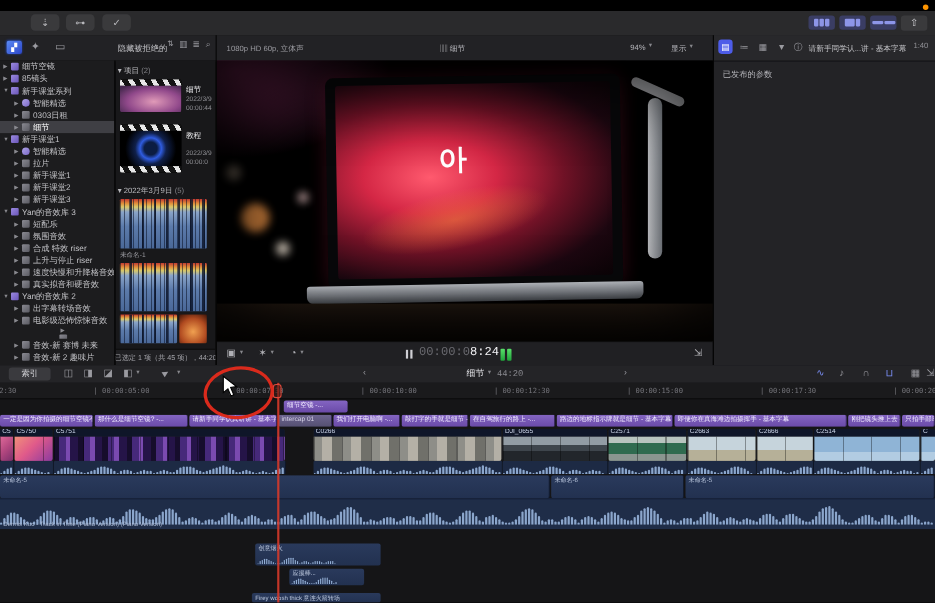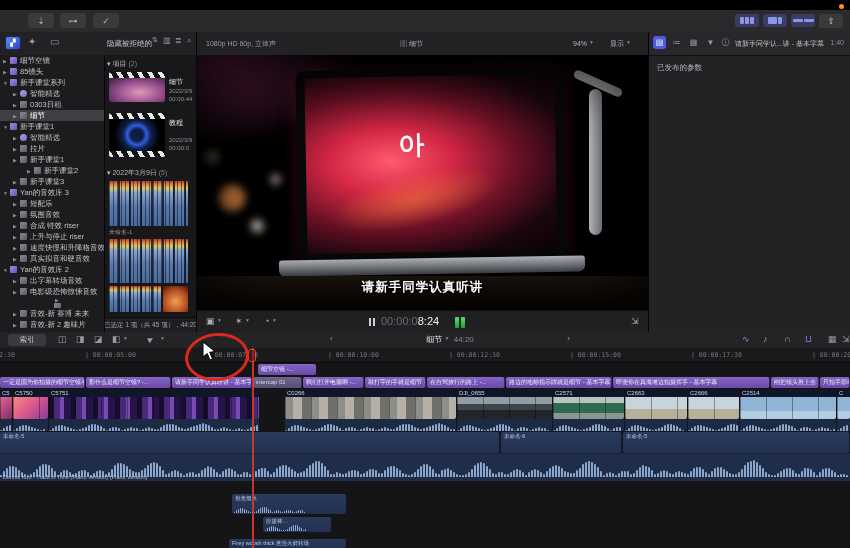--- a/index.html
+++ b/index.html
@@ -1,18 +1,18 @@
 <!DOCTYPE html>
 <html><head>
 <meta charset="utf-8">
 <style>
   html,body{margin:0;padding:0;background:#000;}
   #app{position:relative;width:850px;height:548px;background:#0a0a0a;overflow:hidden;
        font-family:"Liberation Sans",sans-serif;color:#ccc;-webkit-font-smoothing:antialiased;}
-  .mono{font-family:Liberation Sans, sans-serif;text-align:right;}
+  .mono{font-family:Liberation Mono, monospace;text-align:right;}
   
   .blackstrip{position:absolute;left:0;top:0;width:850px;height:10px;background:#000;}
   .recdot{position:absolute;right:6px;top:4px;width:5px;height:5px;border-radius:50%;background:#ff9500;}
   .mainbar{position:absolute;left:0;top:10px;width:850px;height:22px;background:#2a2a2c;border-bottom:1px solid #111;}
   .tb-btn{position:absolute;top:3px;height:15px;width:26px;background:#3a3a3c;border-radius:4px;
           display:flex;align-items:center;justify-content:center;font-size:9px;color:#b8b8bc;}
   .ws-btn{position:absolute;top:4px;height:13px;width:24px;background:#3a3d63;border-radius:3px;
           display:flex;align-items:center;justify-content:center;gap:1px;}
   .ws-btn i{display:block;width:4px;height:7px;background:#8d95e8;border-radius:1px;}
   .share-btn{position:absolute;top:4px;right:7px;height:14px;width:24px;background:#3a3a3c;border-radius:3px;
@@ -251,21 +251,21 @@
         <div class="sb-row" style="padding-left: 13px;">
           <span class="tri">▶</span>
           <span class="sbic event"></span>
           <span class="sbl">拉片</span>
         </div>
         <div class="sb-row" style="padding-left: 13px;">
           <span class="tri">▶</span>
           <span class="sbic event"></span>
           <span class="sbl">新手课堂1</span>
         </div>
-        <div class="sb-row" style="padding-left: 27px;">
+        <div class="sb-row" style="padding-left: 13px;">
           <span class="tri">▶</span>
           <span class="sbic event"></span>
           <span class="sbl">新手课堂2</span>
         </div>
         <div class="sb-row" style="padding-left: 13px;">
           <span class="tri">▶</span>
           <span class="sbic event"></span>
           <span class="sbl">新手课堂3</span>
         </div>
         <div class="sb-row" style="padding-left: 3px;">
@@ -370,21 +370,20 @@
     <div class="bokeh" style="left:74px;top:120px;width:9px;height:9px;background:#caa"></div>
     <div class="lamp-arm"></div>
     <div class="lamp"></div>
     <div class="laptop-screen">
       <div class="laptop-display"></div>
       <div class="hangul">아</div>
     </div>
     <div class="laptop-base"></div>
     <div class="desk"></div>
     <div class="vignette"></div>
-    <div class="v-subtitle">请新手同学认真听讲</div>
   </div>
 
   <div class="vctrl">
     <div class="vtool" style="left:9px"><span>▣</span> <span class="carat">▼</span></div>
     <div class="vtool" style="left:38px"><span>✶</span> <span class="carat">▼</span></div>
     <div class="vtool" style="left:67px"><span>◔</span> <span class="carat">▼</span></div>
     <div class="pausebars">
         <i></i>
         <i></i>
       </div>

